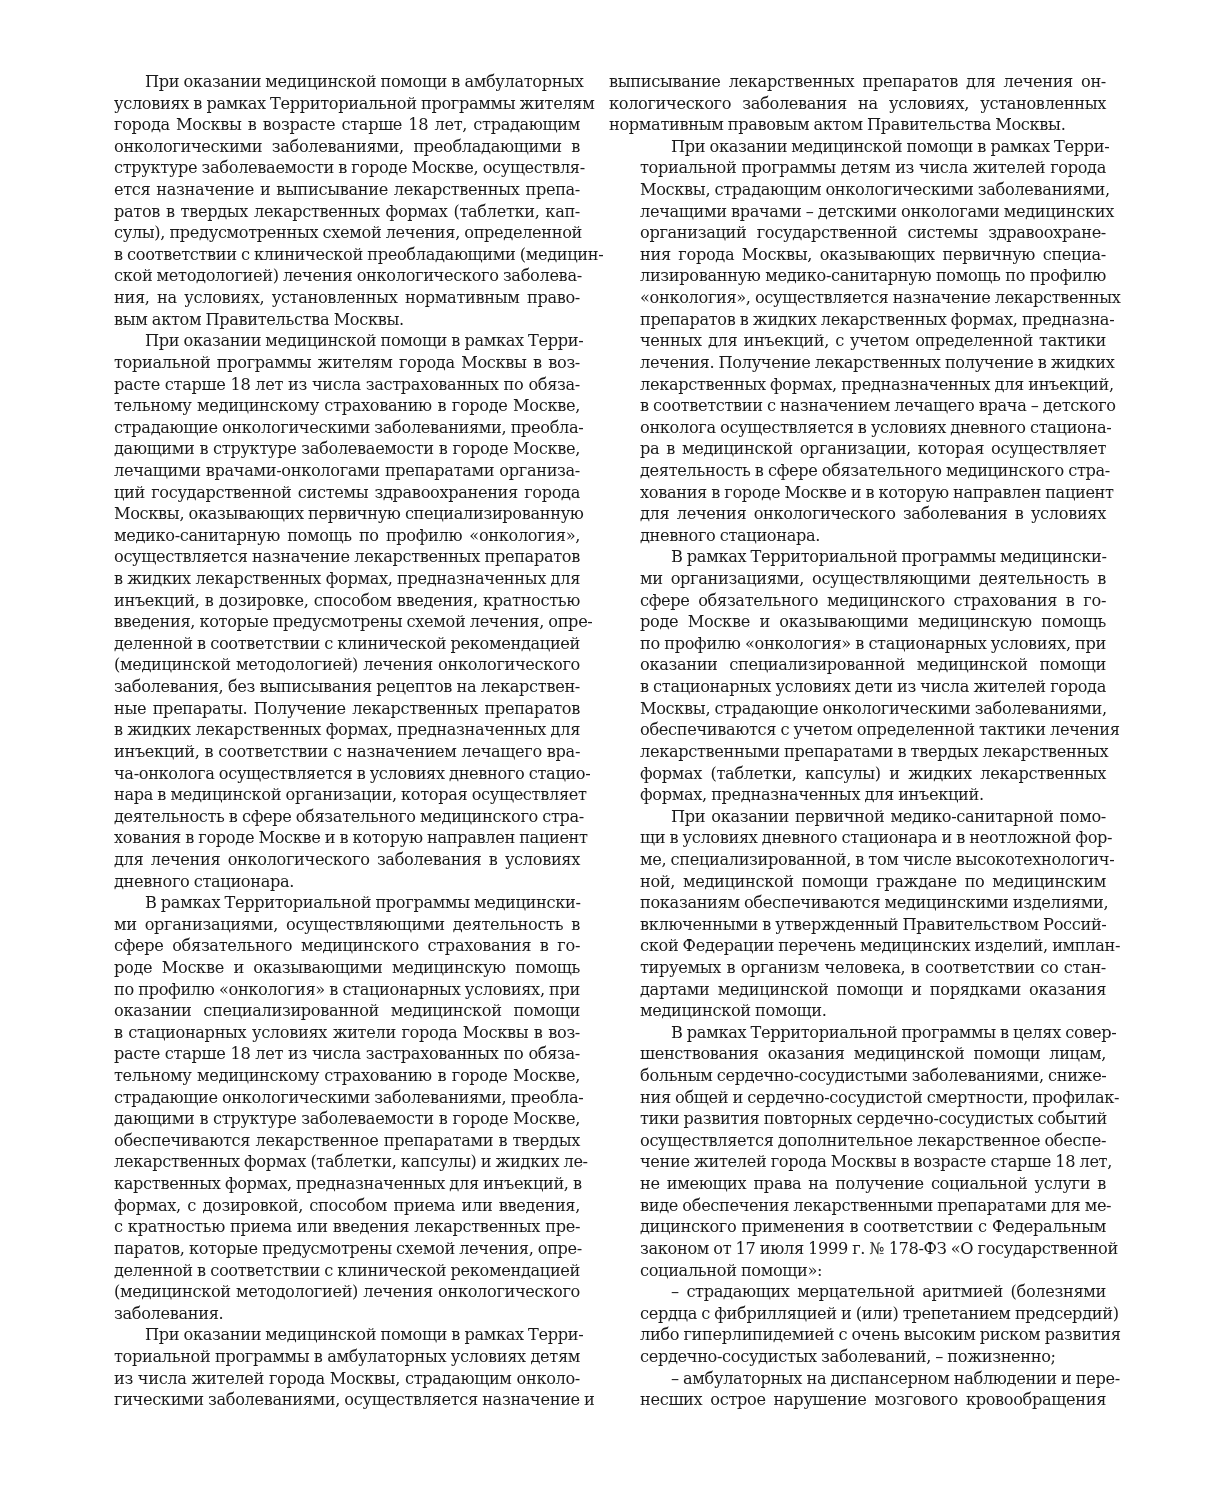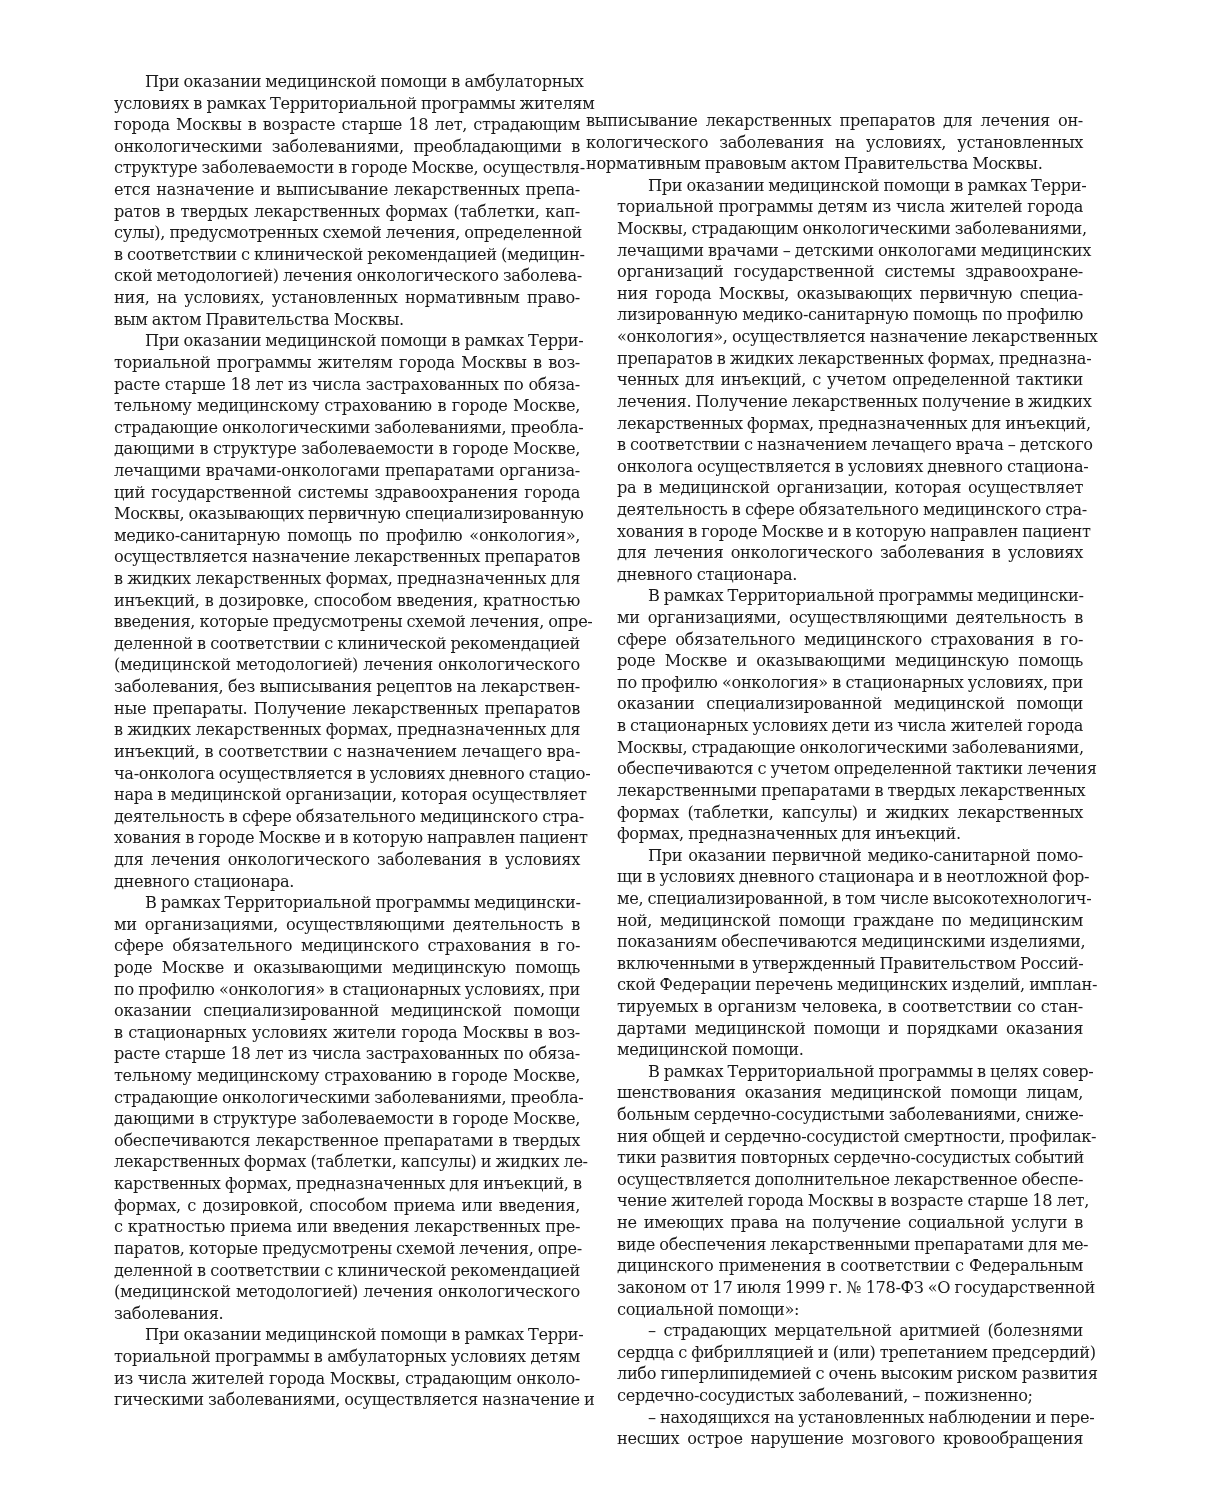--- a/index.html
+++ b/index.html
@@ -27,21 +27,21 @@
       top: 71px;
       width: 497px;
       font-size: 16.2px;
       line-height: 21.62px;
       text-align: justify;
       hyphens: manual;
       letter-spacing: -0.35px;
       word-spacing: -0.5px;
     }
     .column.left { left: 83px; }
-    .column.right { left: 586px; margin-top: 39px; }
+    .column.right { left: 609px; }
     .para {
       margin: 0;
       text-indent: 31px;
       text-align-last: left;
     }
     .para.cont { text-indent: 0; }
     .line {
       display: block;
       white-space: nowrap;
       text-align: justify;
@@ -59,21 +59,21 @@
   <div class="column left" id="col-left">
       <div class="para">
         <span class="line first">При оказании медицинской помощи в амбулаторных</span>
         <span class="line">условиях в рамках Территориальной программы жителям</span>
         <span class="line">города Москвы в возрасте старше 18 лет, страдающим</span>
         <span class="line">онкологическими заболеваниями, преобладающими в</span>
         <span class="line">структуре заболеваемости в городе Москве, осуществля-</span>
         <span class="line">ется назначение и выписывание лекарственных препа-</span>
         <span class="line">ратов в твердых лекарственных формах (таблетки, кап-</span>
         <span class="line">сулы), предусмотренных схемой лечения, определенной</span>
-        <span class="line">в соответствии с клинической рекомендацией (медицин-</span>
+        <span class="line">в соответствии с клинической преобладающими (медицин-</span>
         <span class="line">ской методологией) лечения онкологического заболева-</span>
         <span class="line">ния, на условиях, установленных нормативным право-</span>
         <span class="line last">вым актом Правительства Москвы.</span>
       </div>
       <div class="para">
         <span class="line first">При оказании медицинской помощи в рамках Терри-</span>
         <span class="line">ториальной программы жителям города Москвы в воз-</span>
         <span class="line">расте старше 18 лет из числа застрахованных по обяза-</span>
         <span class="line">тельному медицинскому страхованию в городе Москве,</span>
         <span class="line">страдающие онкологическими заболеваниями, преобла-</span>
@@ -195,17 +195,17 @@
         <span class="line">законом от 17 июля 1999 г. № 178-ФЗ «О государственной</span>
         <span class="line last">социальной помощи»:</span>
       </div>
       <div class="para">
         <span class="line first">– страдающих мерцательной аритмией (болезнями</span>
         <span class="line">сердца с фибрилляцией и (или) трепетанием предсердий)</span>
         <span class="line">либо гиперлипидемией с очень высоким риском развития</span>
         <span class="line last">сердечно-сосудистых заболеваний, – пожизненно;</span>
       </div>
       <div class="para">
-        <span class="line first">– находящихся на установленных наблюдении и пере-</span>
+        <span class="line first">– амбулаторных на диспансерном наблюдении и пере-</span>
         <span class="line">несших острое нарушение мозгового кровообращения</span>
       </div>
     </div>
 </div>
 
 </body></html>

